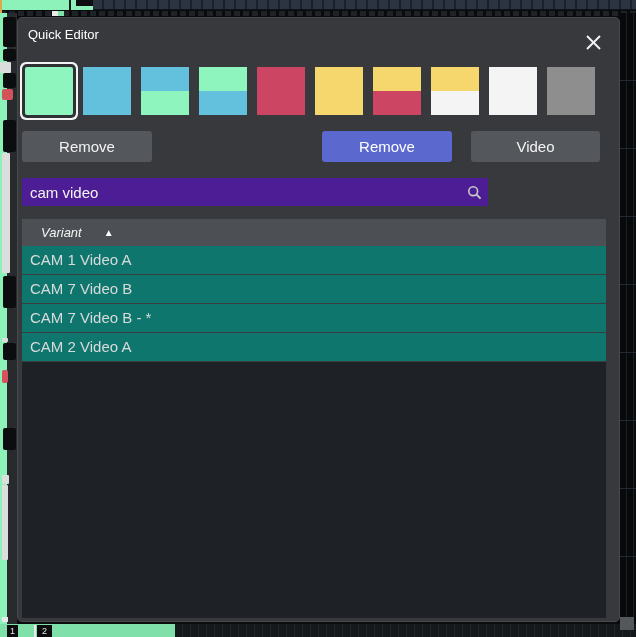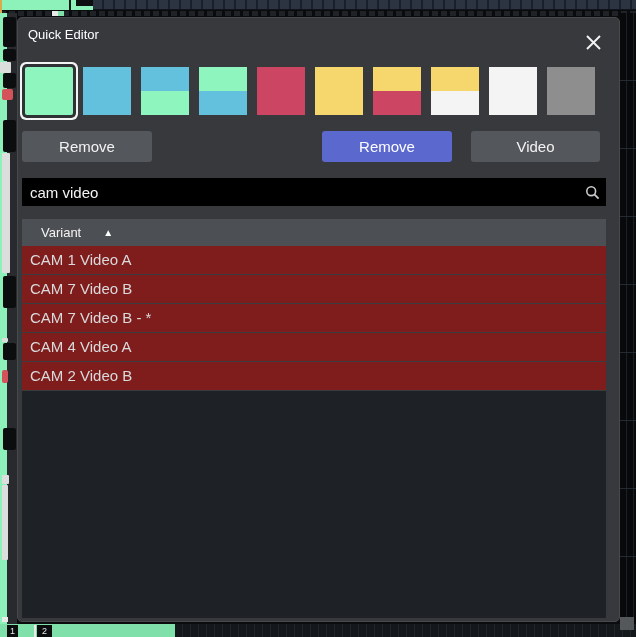--- a/index.html
+++ b/index.html
@@ -90,45 +90,45 @@
   .btn {
     position:absolute; top:113px; height:31px; border:none; border-radius:3px;
     font-family:"Liberation Sans", sans-serif; font-size:15px; color:#f2f3f3;
     background:#54575b; cursor:pointer;text-align:center;
   }
   .btn-remove  { left:4px;   width:130px; }
   .btn-replace { left:304px; width:130px; background:#5b69ce; color:#ffffff; }
   .btn-insert  { left:453px; width:129px; }
 
   .search-box {
-    position:absolute; left:4px; top:160px; width:584px; height:28px;
-    background:#000000; display:flex; 
+    position:absolute; left:4px; top:160px; width:466px; height:28px;
+    background:#4c1d95; display:flex; 
   }
   .search-input {
     flex:1; height:100%; background:transparent; border:none; outline:none;
     color:#f4f4f4; font-size:15px; padding:0 0 0 8px;
     font-family:"Liberation Sans", sans-serif;
   }
   .search-icon { width:28px; display:flex; justify-content:center; align-items:center; }
 
   .list-header {
     position:absolute; left:4px; top:201px; width:584px; height:27px;
     background:#4c4f53; display:flex; align-items:center;
-    font-size:13px; color:#f4f4f4;
+    font-size:13px; color:#f4f4f4;font-style:italic;
   }
   .list-header .hdr-label { padding-left:19px; }
   .sort-arrow { font-size:10px; margin-left:22px; color:#ffffff; }
 
   .variant-list {
     position:absolute; left:4px; top:228px; width:584px; height:372px;
     background:#1e2125; overflow:hidden;
   }
   .row {
     height:29px; line-height:28px; padding-left:8px; font-size:15px;
-    color:#d9dadb; background:#7f1d1d; border-bottom:1px solid #3a3d40;
+    color:#d9dadb; background:#0f766e; border-bottom:1px solid #3a3d40;
     cursor:pointer; white-space:nowrap;
   }
 </style>
 </head>
 <body>
 
 <div id="bg-layer">
   <div class="abs top-ruler"></div>
   <div class="abs tick-band">
     <div class="abs tick-band-inner"></div>
@@ -211,17 +211,16 @@
 
   <div class="list-header">
     <span class="hdr-label">Variant</span>
     <span class="sort-arrow">▲</span>
   </div>
 
   <div class="variant-list">
       <div class="row">CAM 1 Video A</div>
       <div class="row">CAM 7 Video B</div>
       <div class="row">CAM 7 Video B - *</div>
-      <div class="row">CAM 4 Video A</div>
-      <div class="row">CAM 2 Video B</div>
+      <div class="row">CAM 2 Video A</div>
     </div>
 
 </div>
 
 </body></html>

